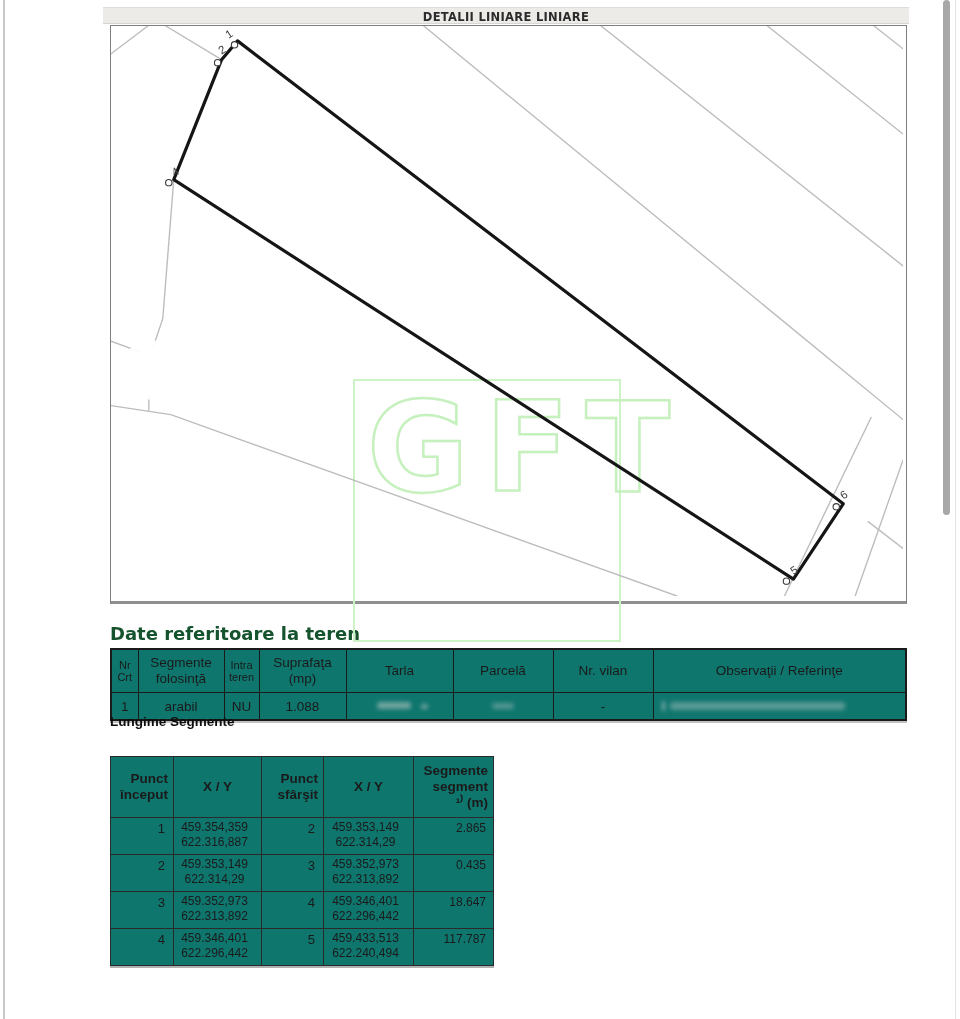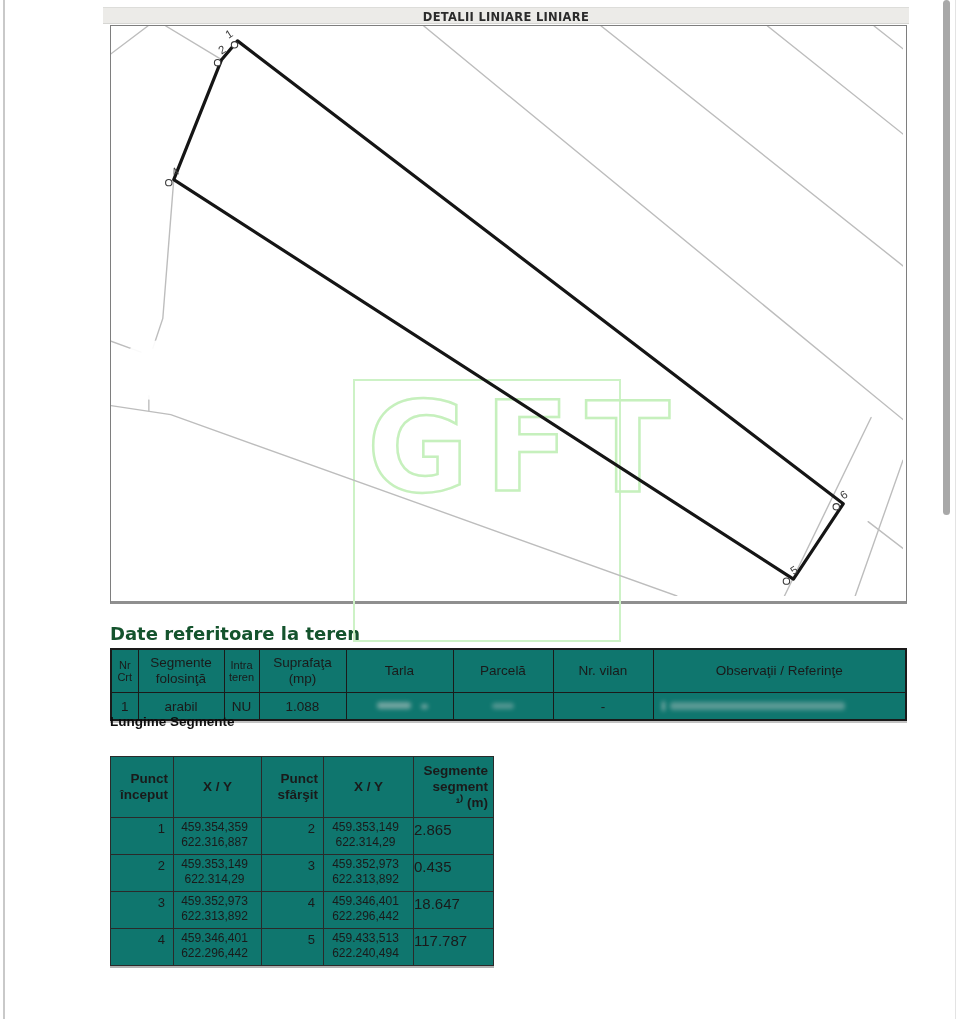--- a/index.html
+++ b/index.html
@@ -36,21 +36,21 @@
   .t1 th.small{font-size:11px;line-height:12px;}
   .t1 td{font-size:13.5px;height:24px;position:relative;}
   .t2{position:absolute;left:110px;top:756px;width:383px;border:1.5px solid #2a2a2a;
       box-shadow:0 2px 0 rgba(100,100,100,.5);}
   .t2 th,.t2 td{border:1.5px solid #2a2a2a;overflow:hidden;}
   .t2 th{font-weight:bold;font-size:13.5px;line-height:16px;height:58px;vertical-align:middle;}
   .t2 th.r{text-align:right;padding-right:5px;}
   .t2 td{vertical-align:top;height:33px;}
   .t2 td.pt{text-align:right;padding:3px 8px 0 0;font-size:13px;}
   .t2 td.xy{text-align:center;padding:2px 6px 0 0;font-size:12px;line-height:15px;}
-  .t2 td.len{padding:3px 7px 0 0;font-size:15px;}
+  .t2 td.len{text-align:right;padding:3px 7px 0 0;font-size:12px;}
   .smudge{position:absolute;background:#d2d2d2;filter:blur(2px);opacity:.5;border-radius:3px;}
   .scroll-thumb{position:absolute;left:943px;top:0px;width:7px;height:515px;
                 background:#a8a8a8;border-radius:4px;}
 </style>
 </head>
 <body>
 
 <div class="page">
   <div class="edge edge-left"></div>
   <div class="edge edge-right"></div>

